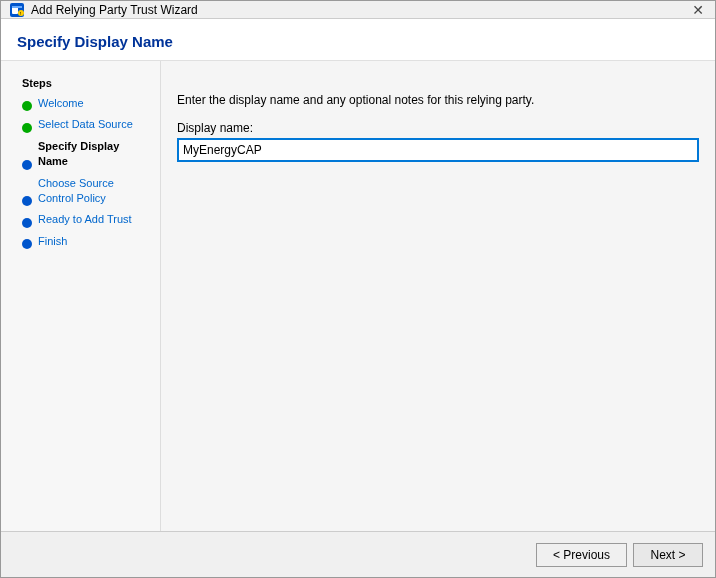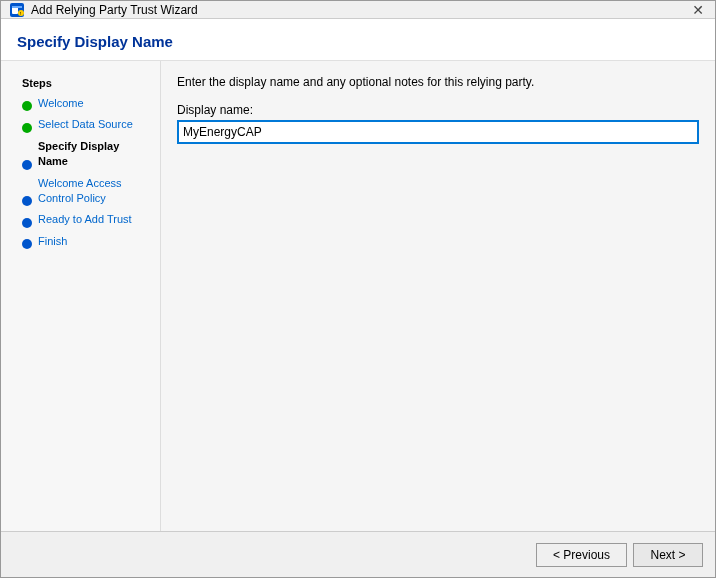--- a/index.html
+++ b/index.html
@@ -113,20 +113,21 @@
       background: #f5f5f5;
       display: flex;
       flex-direction: column;
       gap: 10px;
       overflow: auto;
     }
     .instruction-text {
       font-size: 12px;
       color: #000;
       margin-bottom: 4px;
+      margin-top: 18px;
     }
     .field-label {
       font-size: 12px;
       color: #000;
       margin-bottom: 3px;
     }
     .display-name-input {
       width: 100%;
       height: 24px;
       padding: 2px 4px;
@@ -240,21 +241,21 @@
       <div class="step-item">
         <div class="step-dot dot-green"></div>
         <span class="step-label">Select Data Source</span>
       </div>
       <div class="step-item active">
         <div class="step-dot dot-blue"></div>
         <span class="step-label">Specify Display Name</span>
       </div>
       <div class="step-item">
         <div class="step-dot dot-blue"></div>
-        <span class="step-label">Welcome Access Control Policy</span>
+        <span class="step-label">Choose Source Control Policy</span>
       </div>
       <div class="step-item">
         <div class="step-dot dot-blue"></div>
         <span class="step-label">Ready to Add Trust</span>
       </div>
       <div class="step-item">
         <div class="step-dot dot-blue"></div>
         <span class="step-label">Finish</span>
       </div>
     </div>

